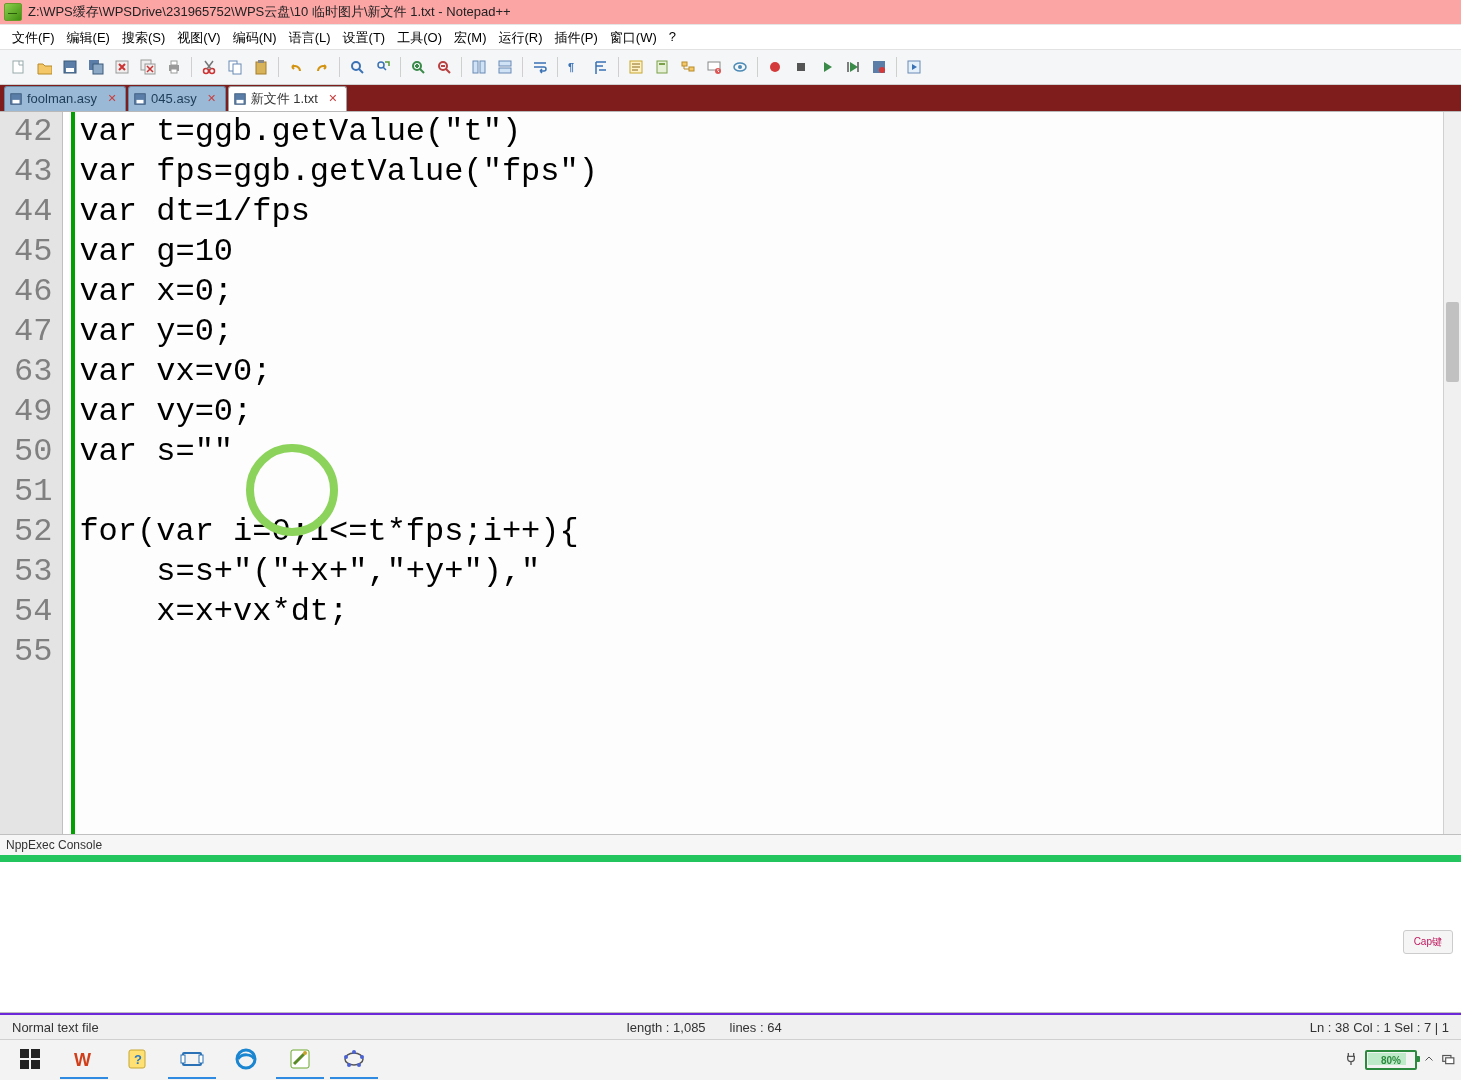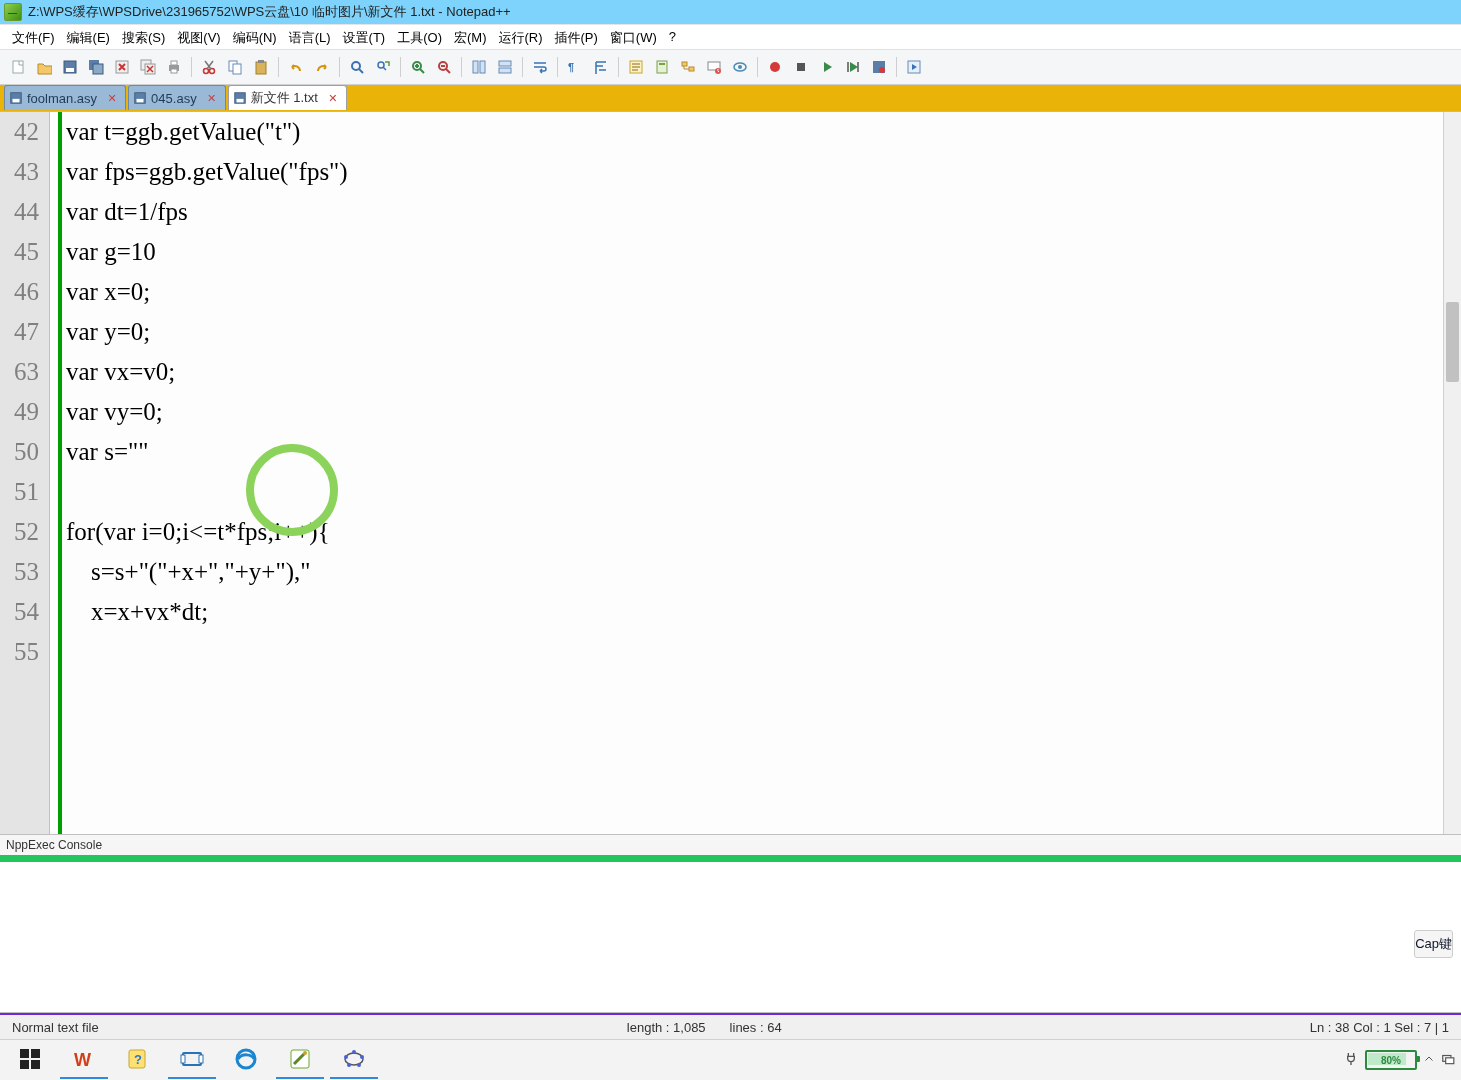--- a/index.html
+++ b/index.html
@@ -1,51 +1,51 @@
 <!DOCTYPE html>
 <html><head>
 <meta charset="utf-8">
 <style>
   html,body{margin:0;padding:0;height:100%;font-family:"Microsoft YaHei","Segoe UI",Tahoma,Arial,sans-serif;font-size:13px;background:#fff;color:#000;overflow:hidden}
   .window{display:flex;flex-direction:column;width:1461px;height:1080px;position:relative}
   
-  .titlebar{height:24px;line-height:24px;padding:0 4px;display:flex;align-items:center;background:#7dd3fc;border-bottom:1px solid #e5e5e5}
+  .titlebar{height:24px;line-height:24px;padding:0 4px;display:flex;align-items:center;background:#fca5a5;border-bottom:1px solid #e5e5e5}
   .titlebar .app-icon{width:16px;height:16px;margin-right:6px;background:linear-gradient(135deg,#8fd04e 0%,#3e8e10 100%);border:1px solid #6a9a2a;border-radius:2px;position:relative}
   .titlebar .app-icon:after{content:"";position:absolute;left:3px;top:9px;width:9px;height:4px;border-top:1px solid #2a5c0a}
   .titlebar .title-text{font-size:13px;color:#222;white-space:nowrap;overflow:hidden;text-overflow:ellipsis}
   
   .menubar{height:22px;padding:2px 4px 0 6px;display:flex;align-items:flex-start;background:#fff}
   .menubar .menu-item{padding:2px 6px;cursor:default}
   
   .toolbar{height:30px;padding:2px 6px;display:flex;align-items:center;gap:2px;background:#f5f6f7;border-top:1px solid #e2e2e2;border-bottom:1px solid #d0d0d0}
   .tb-btn{width:22px;height:22px;display:flex;align-items:center;justify-content:center;border:1px solid transparent;border-radius:2px}
   .tb-sep{width:1px;height:20px;background:#cfcfcf;margin:0 3px}
   .tb-btn svg{width:16px;height:16px}
   
-  .doc-tabs{height:26px;display:flex;align-items:flex-start;background:#eab308;border-bottom:1px solid #b9b9b9;padding-left:4px;gap:2px}
+  .doc-tabs{height:26px;display:flex;align-items:center;background:#7f1d1d;border-bottom:1px solid #b9b9b9;padding-left:4px;gap:2px}
   .doc-tab{height:24px;display:flex;align-items:center;padding:0 6px 0 4px;background:#e0e9f1;border:1px solid #9aa4ad;border-bottom:none;border-radius:3px 3px 0 0;font-size:13px;color:#333;gap:4px}
   .doc-tab.inactive{background:#9ab9d6;color:#1c3c57;border-color:#6d8aa5}
   .doc-tab.active{background:#ffffff;border-color:#a0a0a0}
   .doc-tab .file-ic{width:14px;height:14px}
   .doc-tab .close-x{width:14px;height:14px;display:flex;align-items:center;justify-content:center;border-radius:2px;color:#c84040;font-size:11px;margin-left:4px}
   
   .editor-wrap{flex:1 1 auto;position:relative;overflow:hidden;border-bottom:1px solid #c0c0c0}
-  .editor{position:absolute;inset:0;font-family:Liberation Serif, serif;font-size:25px;line-height:40px;display:flex}
+  .editor{position:absolute;inset:0;font-family:Liberation Mono, monospace;font-size:32px;line-height:40px;display:flex}
   .gutter{background:#e4e4e4;color:#808080;text-align:right;padding:0 10px 0 14px;user-select:none;border-right:1px solid #c0c0c0}
   .gutter div{height:40px}
   .foldbar{width:8px;background:#fff;border-right:4px solid #00a000}
   .code{flex:1;background:#fdfdfd;white-space:pre;padding-left:4px;color:#000}
   .code div{height:40px}
   .highlight-circle{position:absolute;left:246px;top:332px;width:76px;height:76px;border:8px solid #8bd35a;border-radius:50%;pointer-events:none}
   .vscroll{position:absolute;right:0;top:0;bottom:0;width:17px;background:#f0f0f0;border-left:1px solid #d0d0d0}
   .vscroll .thumb{position:absolute;left:2px;right:2px;top:190px;height:80px;background:#c1c1c1;border-radius:2px}
   
   .console-title{height:20px;line-height:20px;padding:0 6px;background:#f6f6f6;border-bottom:7px solid #22c55e;font-size:12px;color:#333}
   .console-body{height:150px;background:#ffffff;border-bottom:1px solid #c0c0c0;position:relative}
-  .cap-tip{position:absolute;right:8px;top:68px;background:#f5f5f5;border:1px solid #ccc;border-radius:3px;padding:4px 0;font-size:13px;color:#0f172a}
+  .cap-tip{position:absolute;right:8px;top:68px;background:#f5f5f5;border:1px solid #ccc;border-radius:3px;padding:4px 10px;font-size:10px;color:#be185d}
   
   .statusbar{height:24px;display:flex;align-items:center;background:#f0f0f0;border-top:2px solid #6d28d9;font-size:13px;color:#333}
   .statusbar .cell{padding:0 12px}
   .statusbar .spacer{flex:1}
   
   .taskbar{height:40px;background:#f3f3f3;border-top:1px solid #d0d0d0;display:flex;align-items:center;padding:0 6px;gap:6px}
   .tb-item{width:48px;height:36px;display:flex;align-items:center;justify-content:center;border-bottom:2px solid transparent}
   .tb-item.running{border-bottom-color:#2f8ae2}
   .tb-item svg, .tb-item .glyph{width:24px;height:24px}
   .taskbar .tray{margin-left:auto;display:flex;align-items:center;gap:6px;font-size:12px;color:#333}

